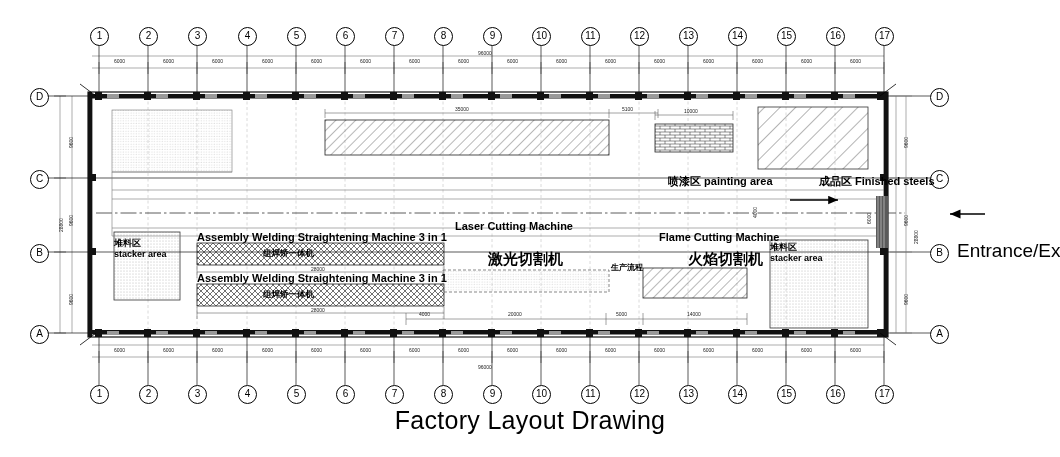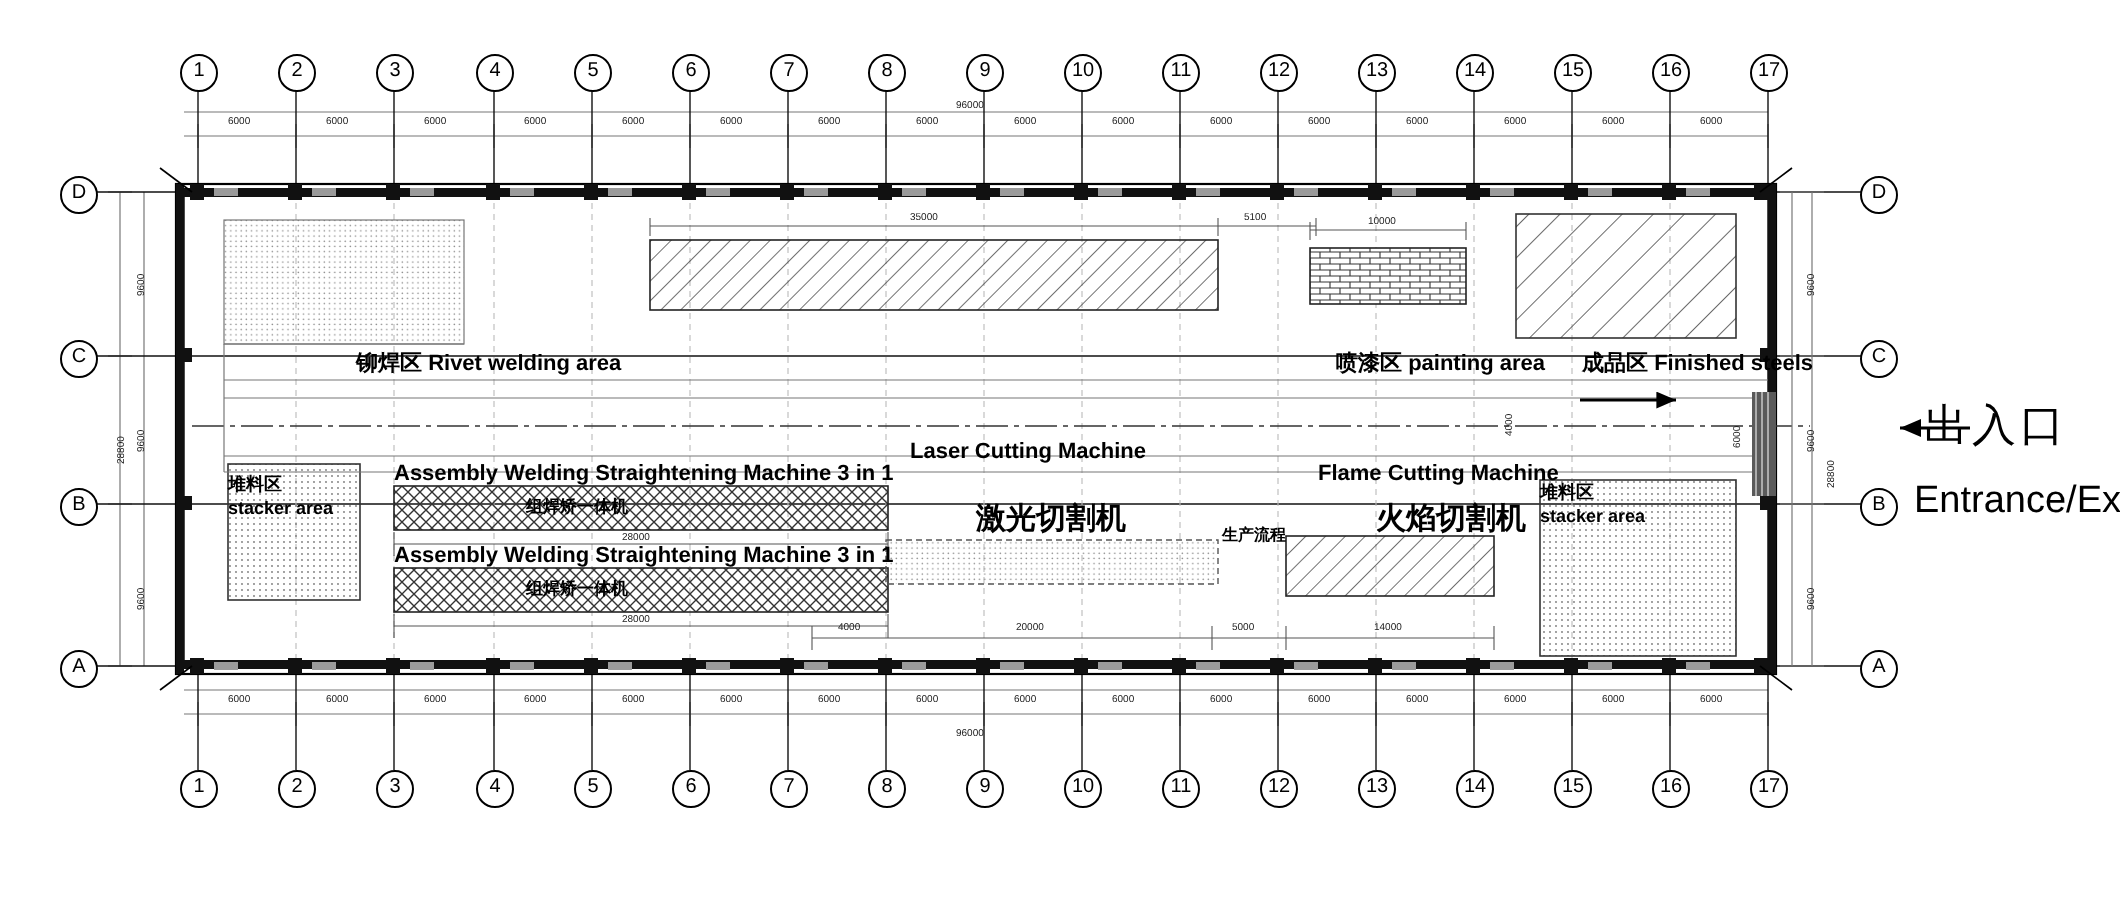--- a/index.html
+++ b/index.html
@@ -480,32 +480,28 @@
   <div class="dim" style="left:684px;top:108px">10000</div>
   <div class="dim" style="left:311px;top:266px">28000</div>
   <div class="dim" style="left:311px;top:307px">28000</div>
   <div class="dim" style="left:419px;top:311px">4000</div>
   <div class="dim" style="left:508px;top:311px">20000</div>
   <div class="dim" style="left:616px;top:311px">5000</div>
   <div class="dim" style="left:687px;top:311px">14000</div>
   <div class="dimv" style="left:752px;top:218px">4000</div>
   <div class="dimv" style="left:866px;top:224px">6000</div>
 
-  <div class="area-lbl" style="left:178px;top:174px">
-    <span class="cn">铆焊区</span>
-    <span>Rivet welding area</span>
-  </div>
 
 
   <div class="area-lbl" style="left:668px;top:174px">
     <span class="cn">喷漆区</span>
     <span>painting area</span>
   </div>
 
-  <div class="area-lbl" style="left:791px;top:174px">
+  <div class="area-lbl" style="left:819px;top:174px">
     <span class="cn">成品区</span>
     <span>Finished steels</span>
   </div>
 
   <div class="mach-lbl" style="left:197px;top:231px;width:247px">Assembly Welding Straightening Machine 3 in 1</div>
   <div class="inmach cn" style="left:263px;top:248px">组焊矫一体机</div>
 
   <div class="mach-lbl" style="left:197px;top:272px;width:247px">Assembly Welding Straightening Machine 3 in 1</div>
   <div class="inmach cn" style="left:263px;top:289px">组焊矫一体机</div>
 
@@ -520,17 +516,17 @@
     <div>stacker area</div>
   </div>
 
   <div class="stacker" style="left:770px;top:242px;width:98px">
     <div class="cn">堆料区</div>
     <div>stacker area</div>
   </div>
 
   <div class="flow cn" style="left:611px;top:233px">生产流程</div>
 
-  <div class="entrance-cn" style="left:962px;top:198px">出入口</div>
   <div class="entrance-en" style="left:957px;top:240px">Entrance/Exit</div>
 
+  <div class="title">Factory Layout Drawing</div>
 
 </div>
 
 </body></html>

